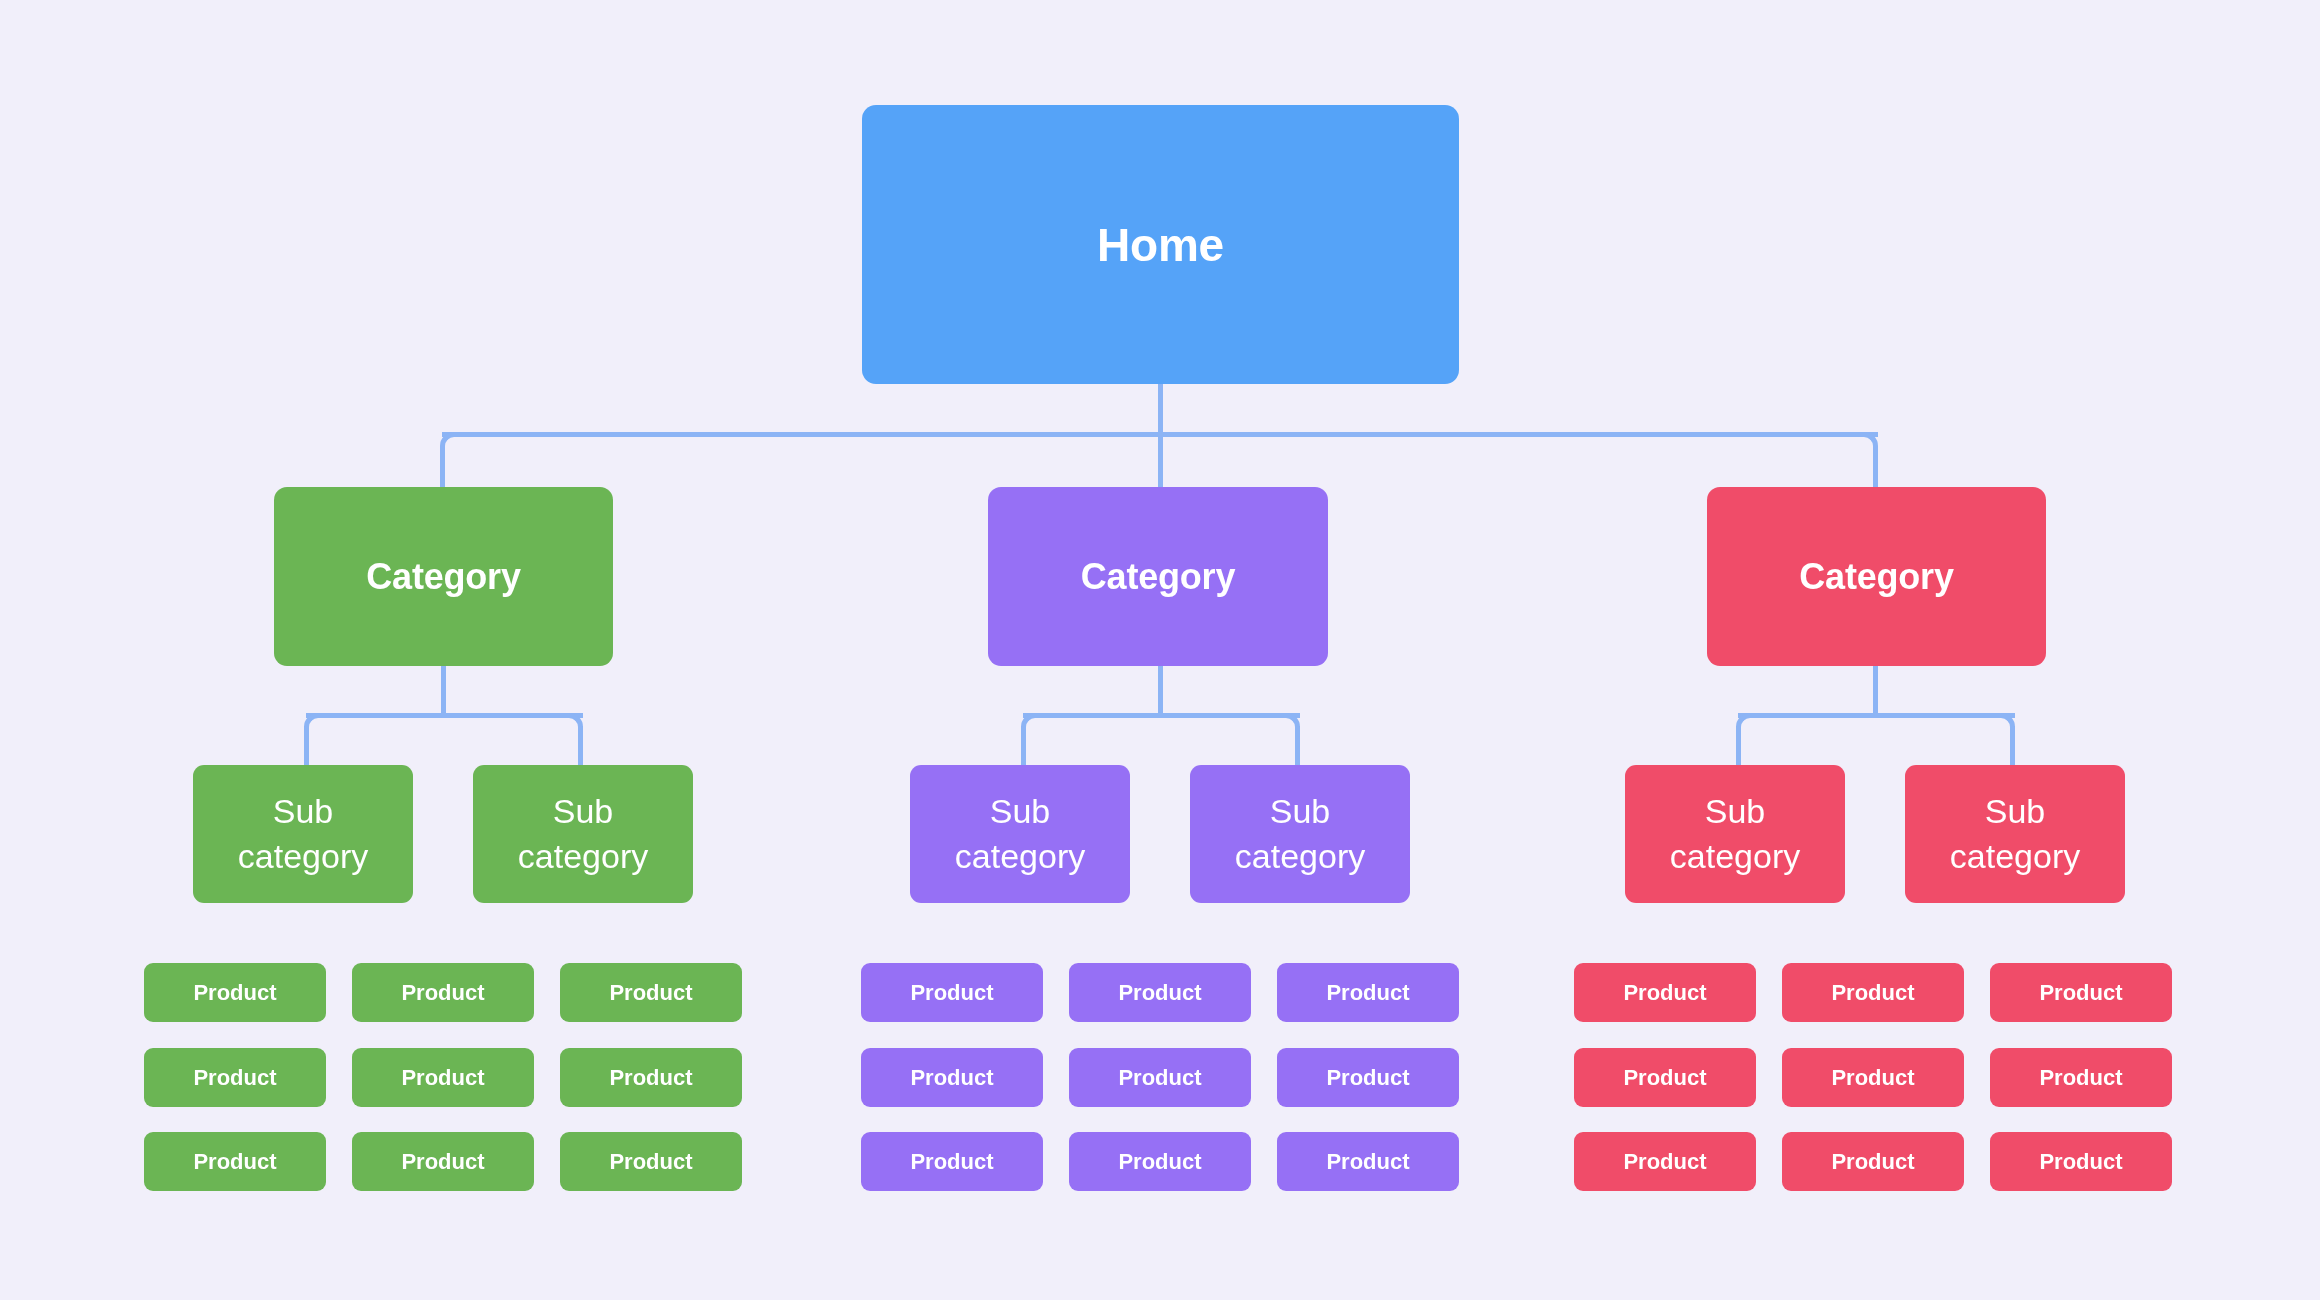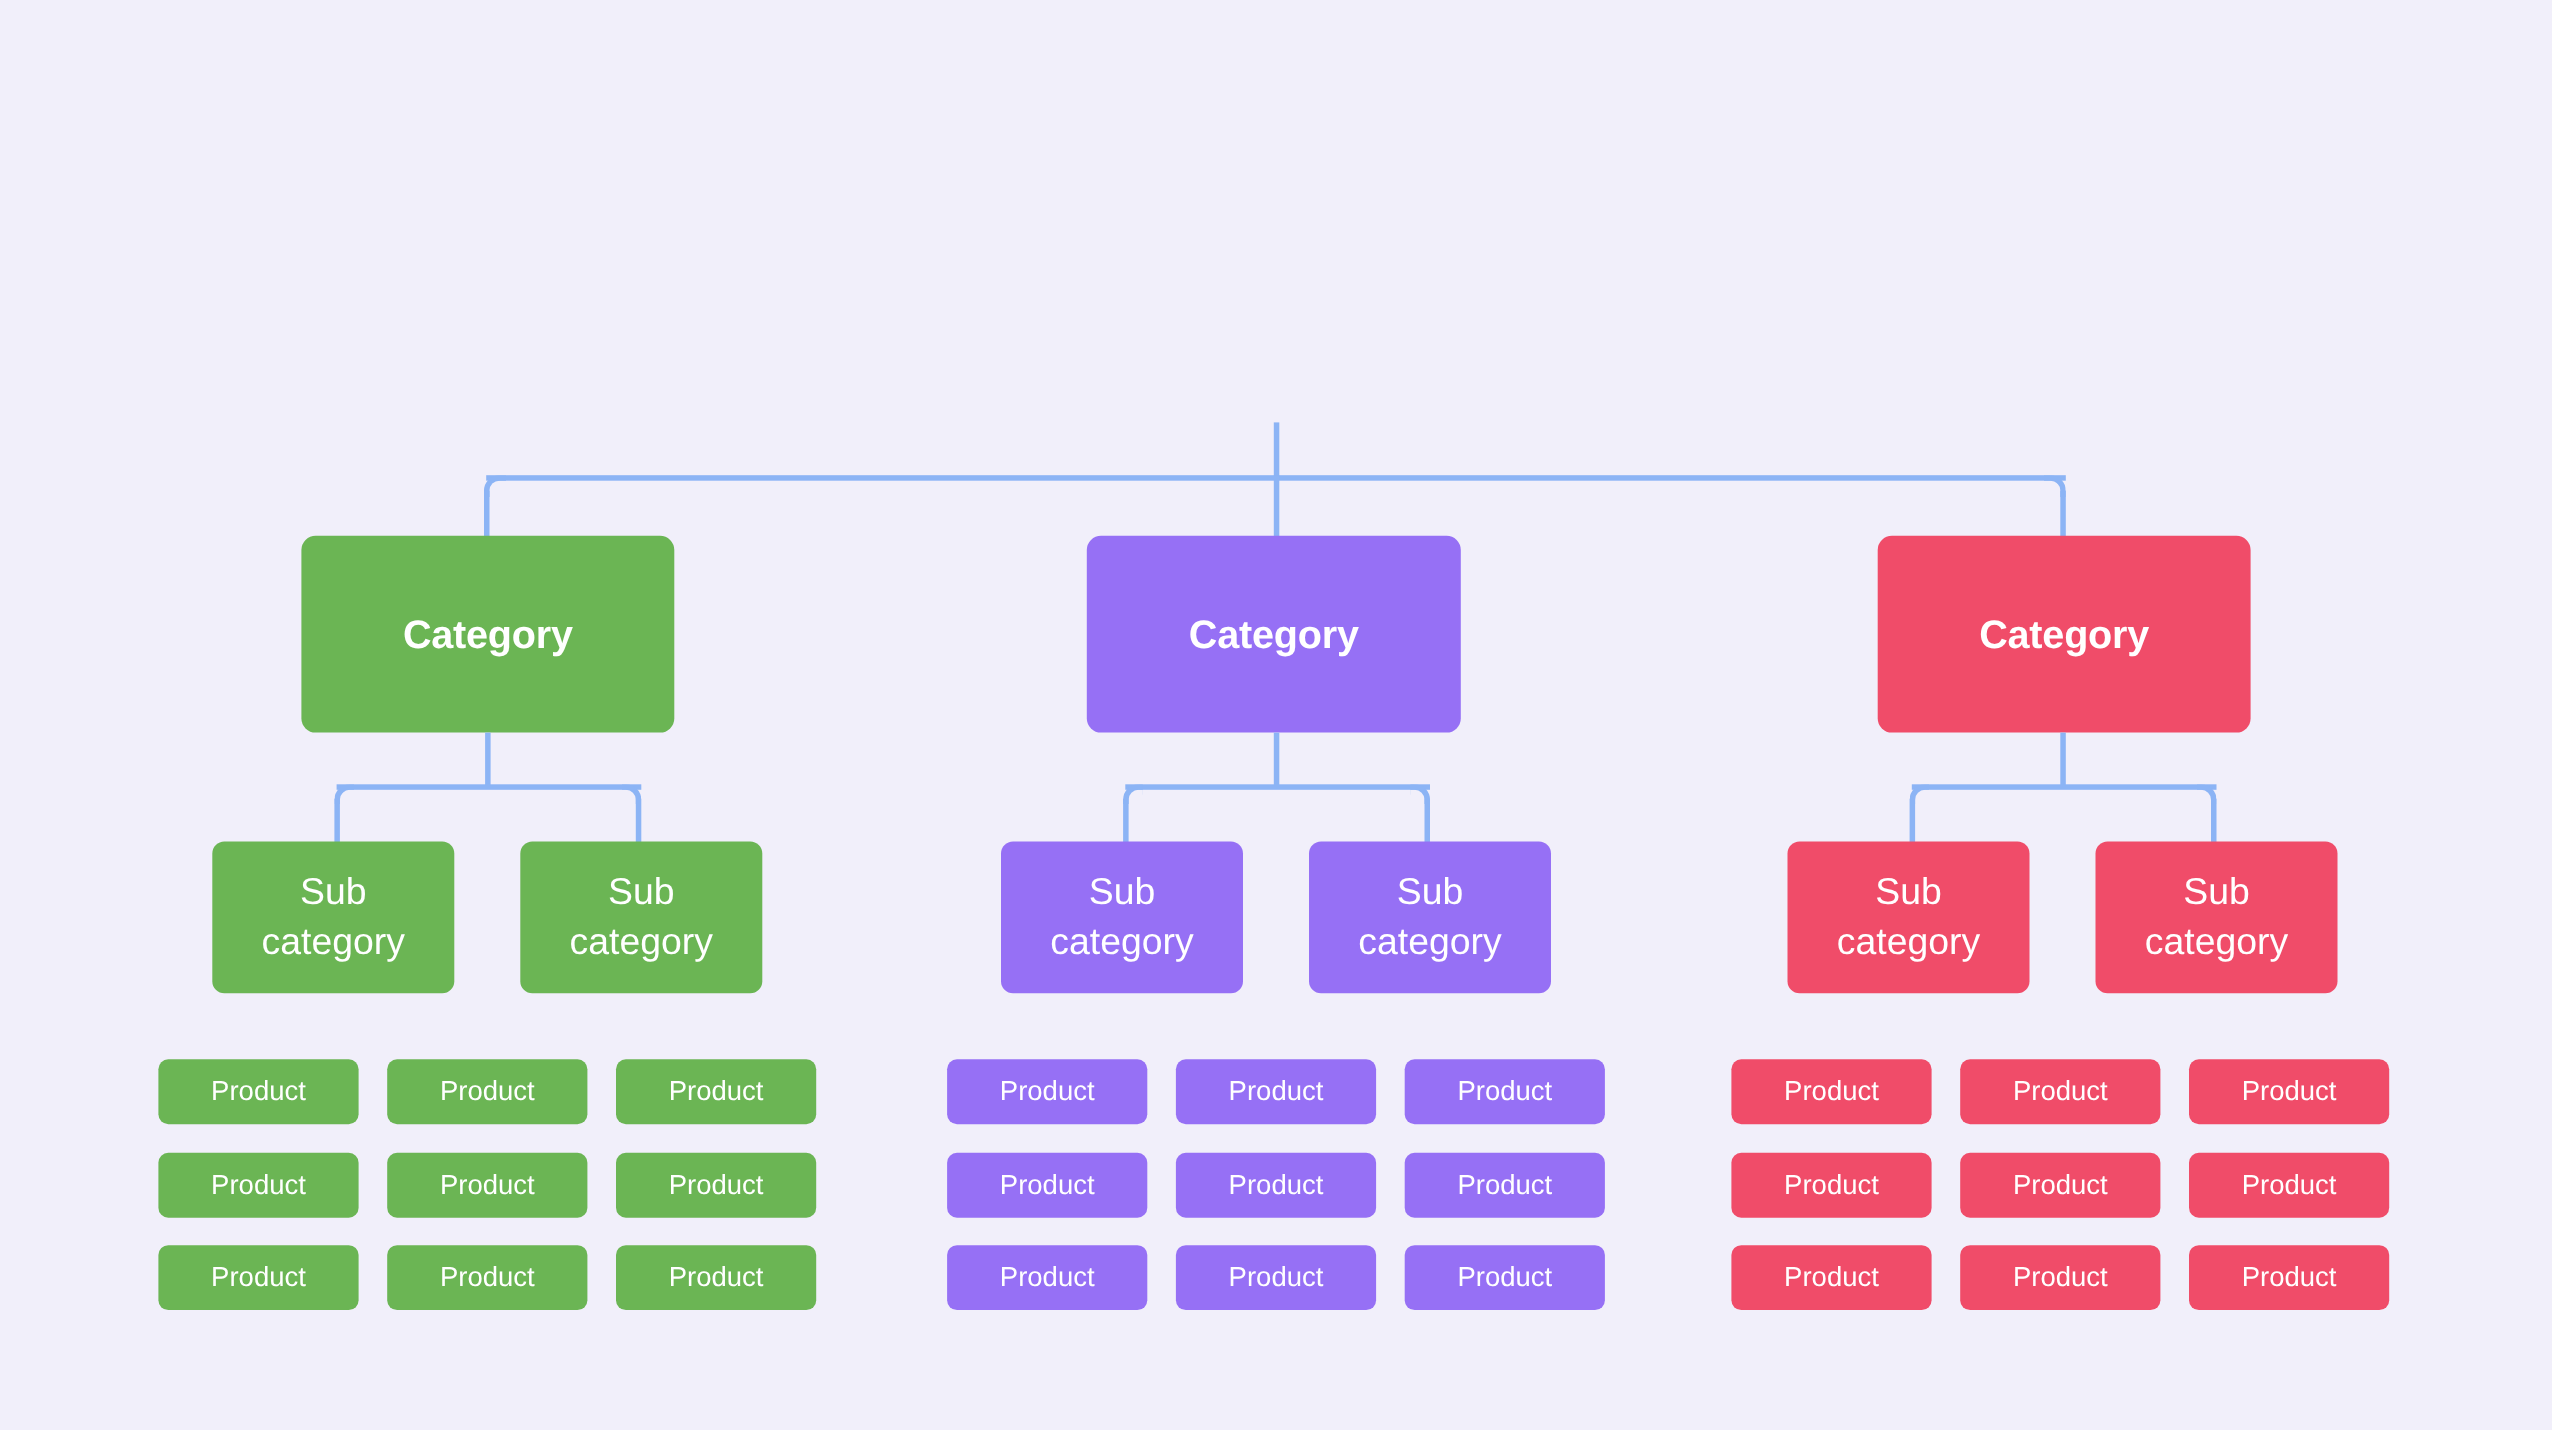--- a/index.html
+++ b/index.html
@@ -64,31 +64,34 @@
     letter-spacing: -0.2px;
     border-radius: 13px;
   }
   .node-sub {
     font-size: 34px;
     font-weight: 400;
     line-height: 1.32;
     border-radius: 11px;
   }
   .node-product {
-    font-size: 25px;
-    font-weight: 400;
+    font-size: 22px;
+    font-weight: 700;
     border-radius: 9px;
   }
   .sub-label { display: block; }
 </style>
 </head>
 <body style="background: rgb(241, 239, 250);">
 
 <div id="canvas">
 
+  <div class="node node-home" style="left: 862px; top: 105px; width: 597px; height: 279px; background: rgb(85, 163, 248);">
+    <span>Home</span>
+  </div>
 
   <div class="conn conn-v" style="left: 1158px; top: 384px; width: 5px; height: 52px; background: rgb(140, 180, 245);"></div>
 
   <div class="conn conn-h" style="left: 442px; top: 432px; width: 1436px; height: 5px; background: rgb(140, 180, 245);"></div>
 
   <div class="conn-elbow elbow-tl" style="left: 440px; top: 432px; width: 20px; height: 20px; border-color: rgb(140, 180, 245);"></div>
   <div class="conn conn-v" style="left: 440px; top: 446px; width: 5px; height: 48px; background: rgb(140, 180, 245);"></div>
 
   <div class="conn conn-v" style="left: 1158px; top: 432px; width: 5px; height: 62px; background: rgb(140, 180, 245);"></div>
 

